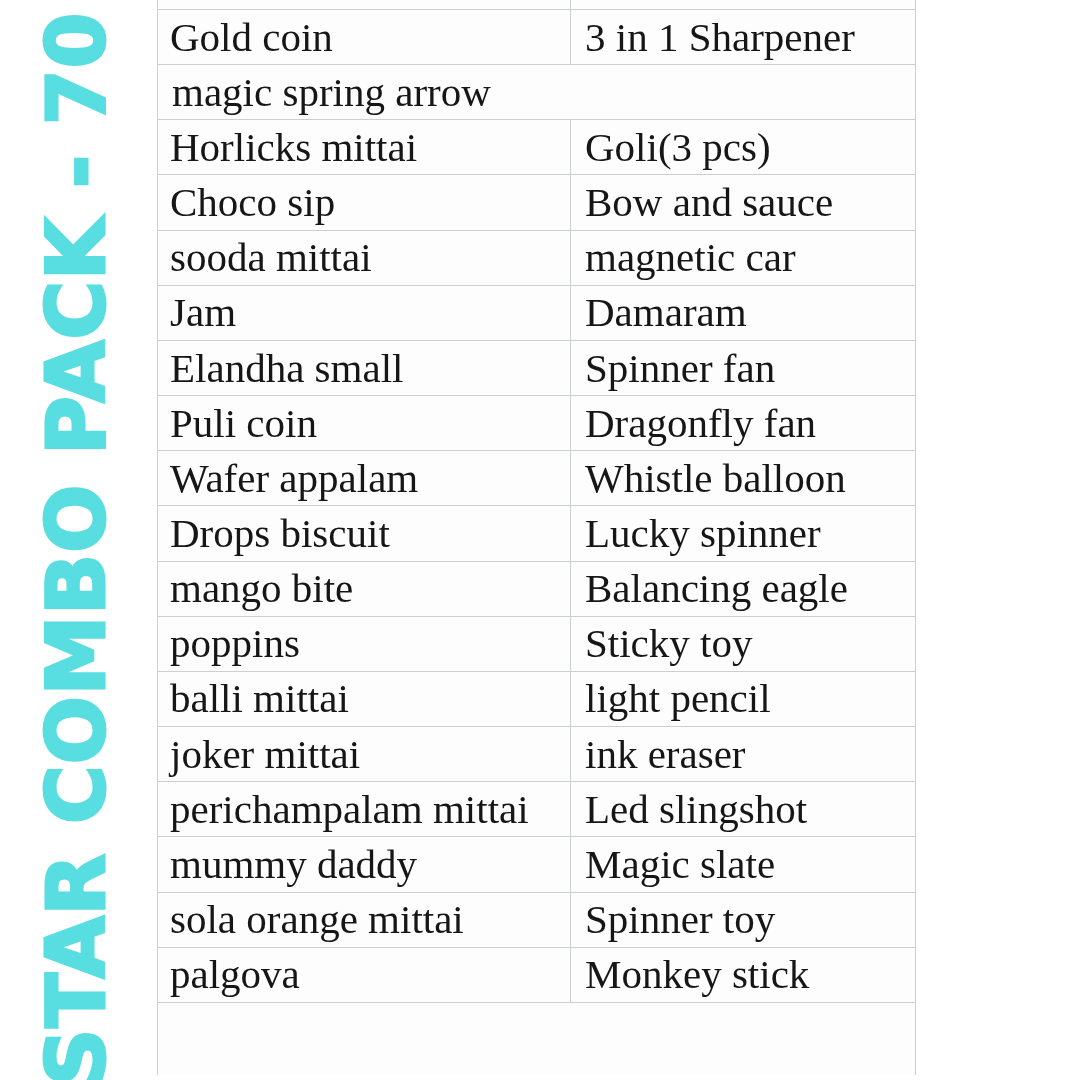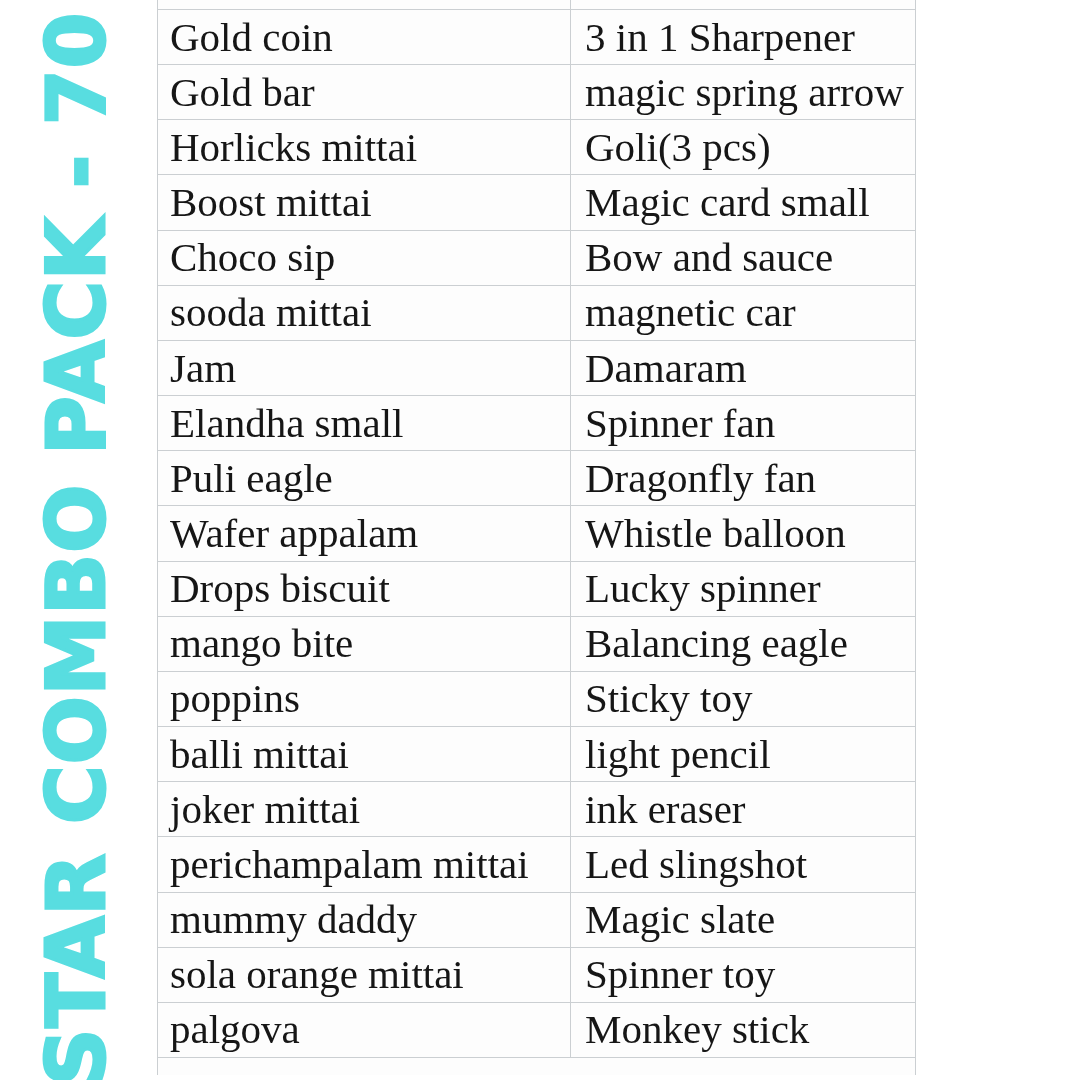--- a/index.html
+++ b/index.html
@@ -72,49 +72,44 @@
     <div class="row partial">
       <div class="cell left-col"></div>
       <div class="cell right-col"></div>
     </div>
 
     <div class="row">
       <div class="cell left-col">Gold coin</div>
       <div class="cell right-col">3 in 1 Sharpener</div>
     </div>
     <div class="row">
-      <div class="cell left-col">Gold bar</div>
       <div class="cell right-col">magic spring arrow</div>
     </div>
     <div class="row">
       <div class="cell left-col">Horlicks mittai</div>
       <div class="cell right-col">Goli(3 pcs)</div>
-    </div>
-    <div class="row">
-      <div class="cell left-col">Boost mittai</div>
-      <div class="cell right-col">Magic card small</div>
     </div>
     <div class="row">
       <div class="cell left-col">Choco sip</div>
       <div class="cell right-col">Bow and sauce</div>
     </div>
     <div class="row">
       <div class="cell left-col">sooda mittai</div>
       <div class="cell right-col">magnetic car</div>
     </div>
     <div class="row">
       <div class="cell left-col">Jam</div>
       <div class="cell right-col">Damaram</div>
     </div>
     <div class="row">
       <div class="cell left-col">Elandha small</div>
       <div class="cell right-col">Spinner fan</div>
     </div>
     <div class="row">
-      <div class="cell left-col">Puli eagle</div>
+      <div class="cell left-col">Puli coin</div>
       <div class="cell right-col">Dragonfly fan</div>
     </div>
     <div class="row">
       <div class="cell left-col">Wafer appalam</div>
       <div class="cell right-col">Whistle balloon</div>
     </div>
     <div class="row">
       <div class="cell left-col">Drops biscuit</div>
       <div class="cell right-col">Lucky spinner</div>
     </div>

